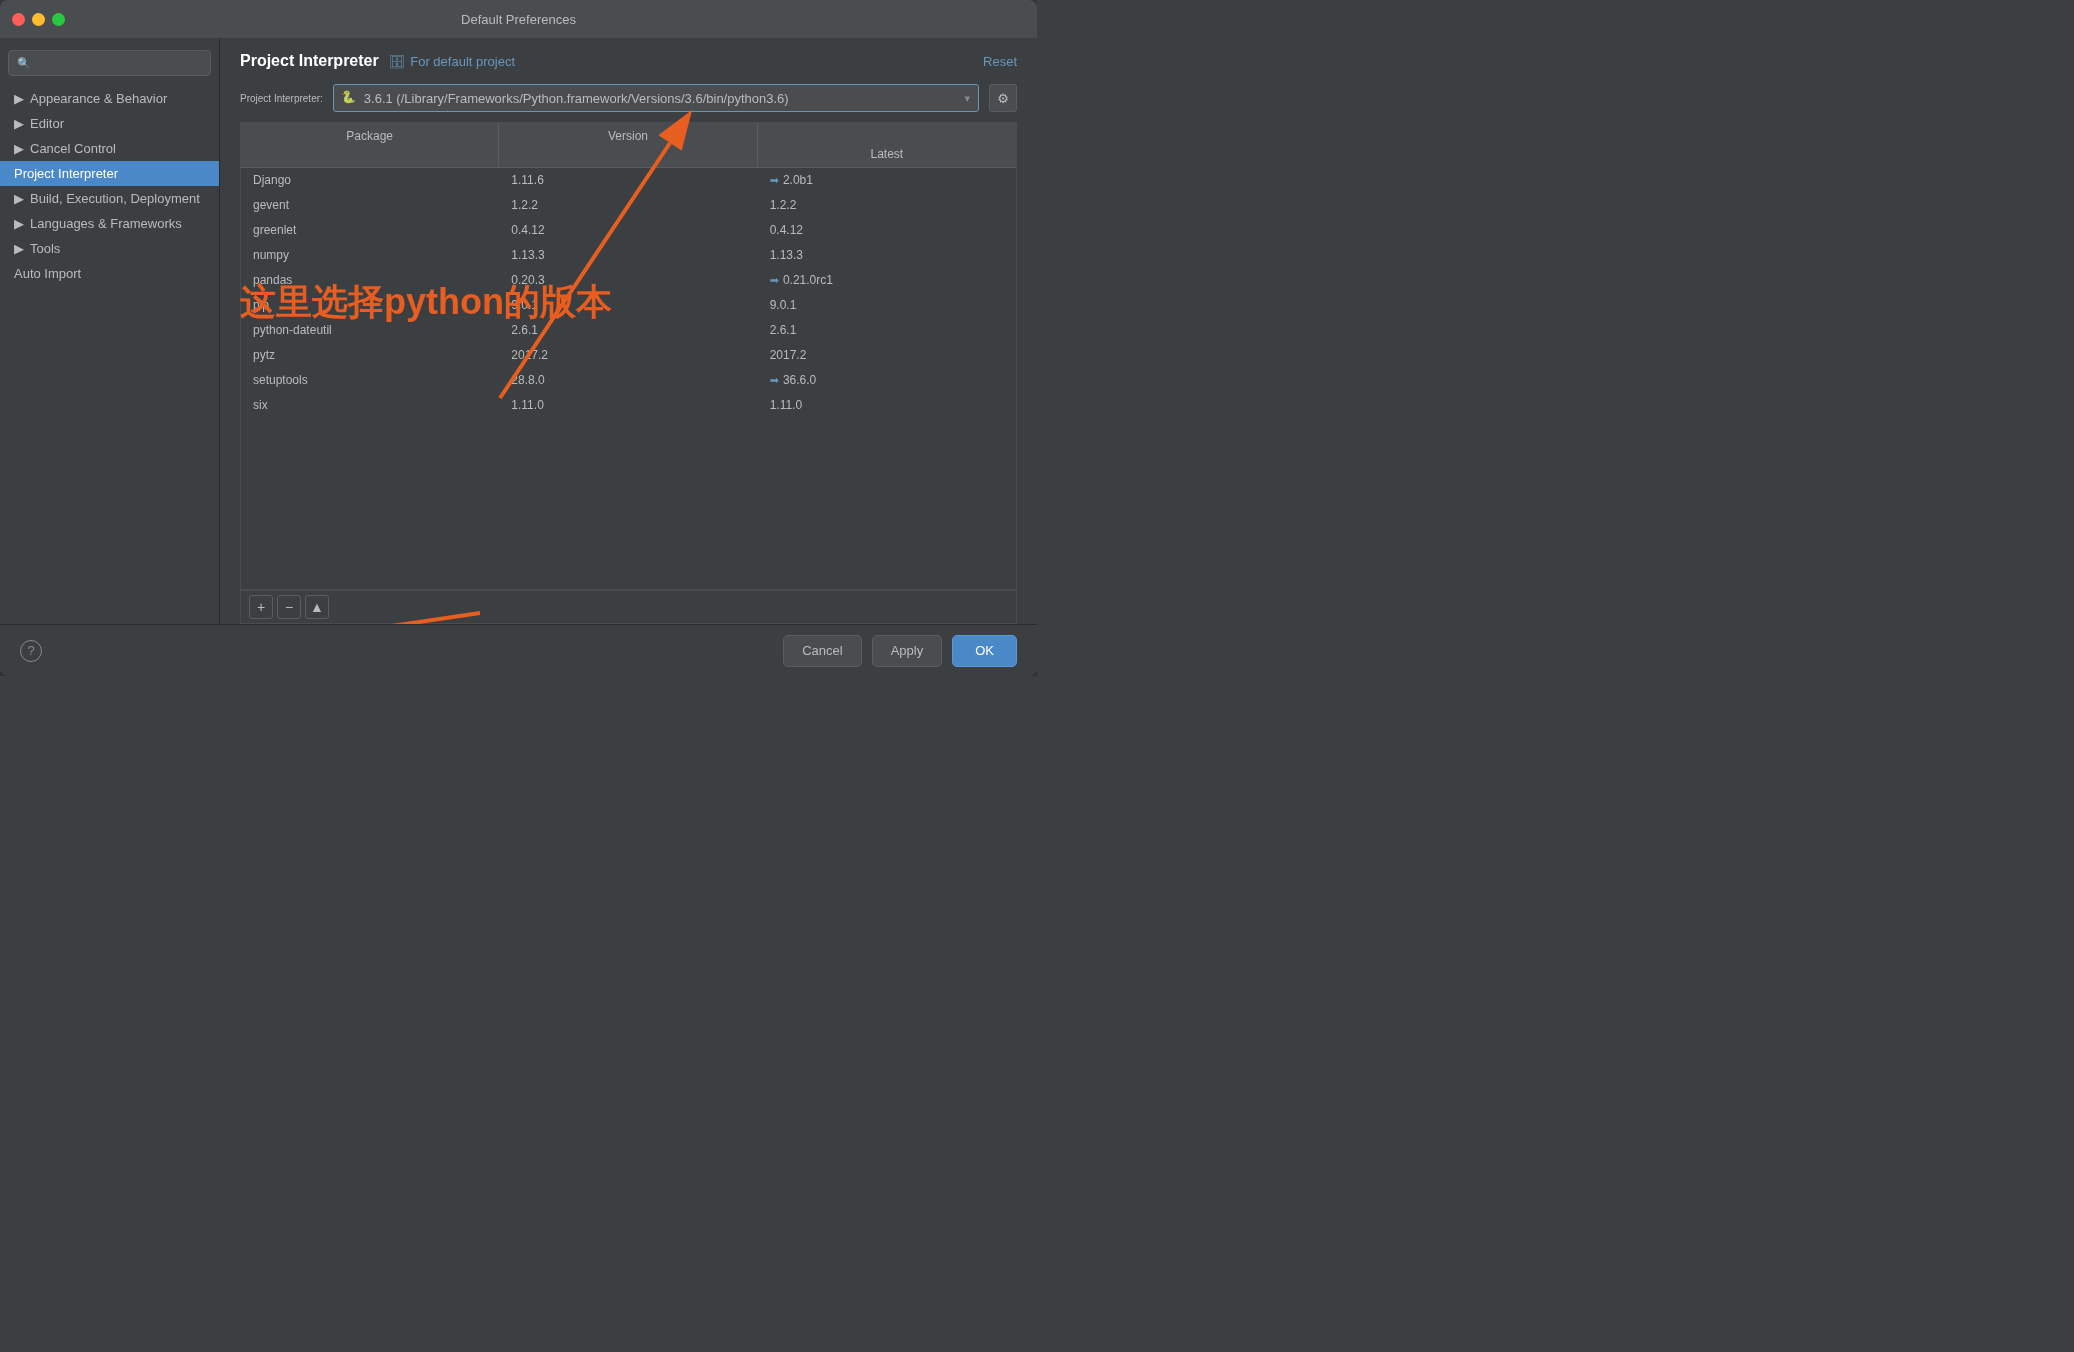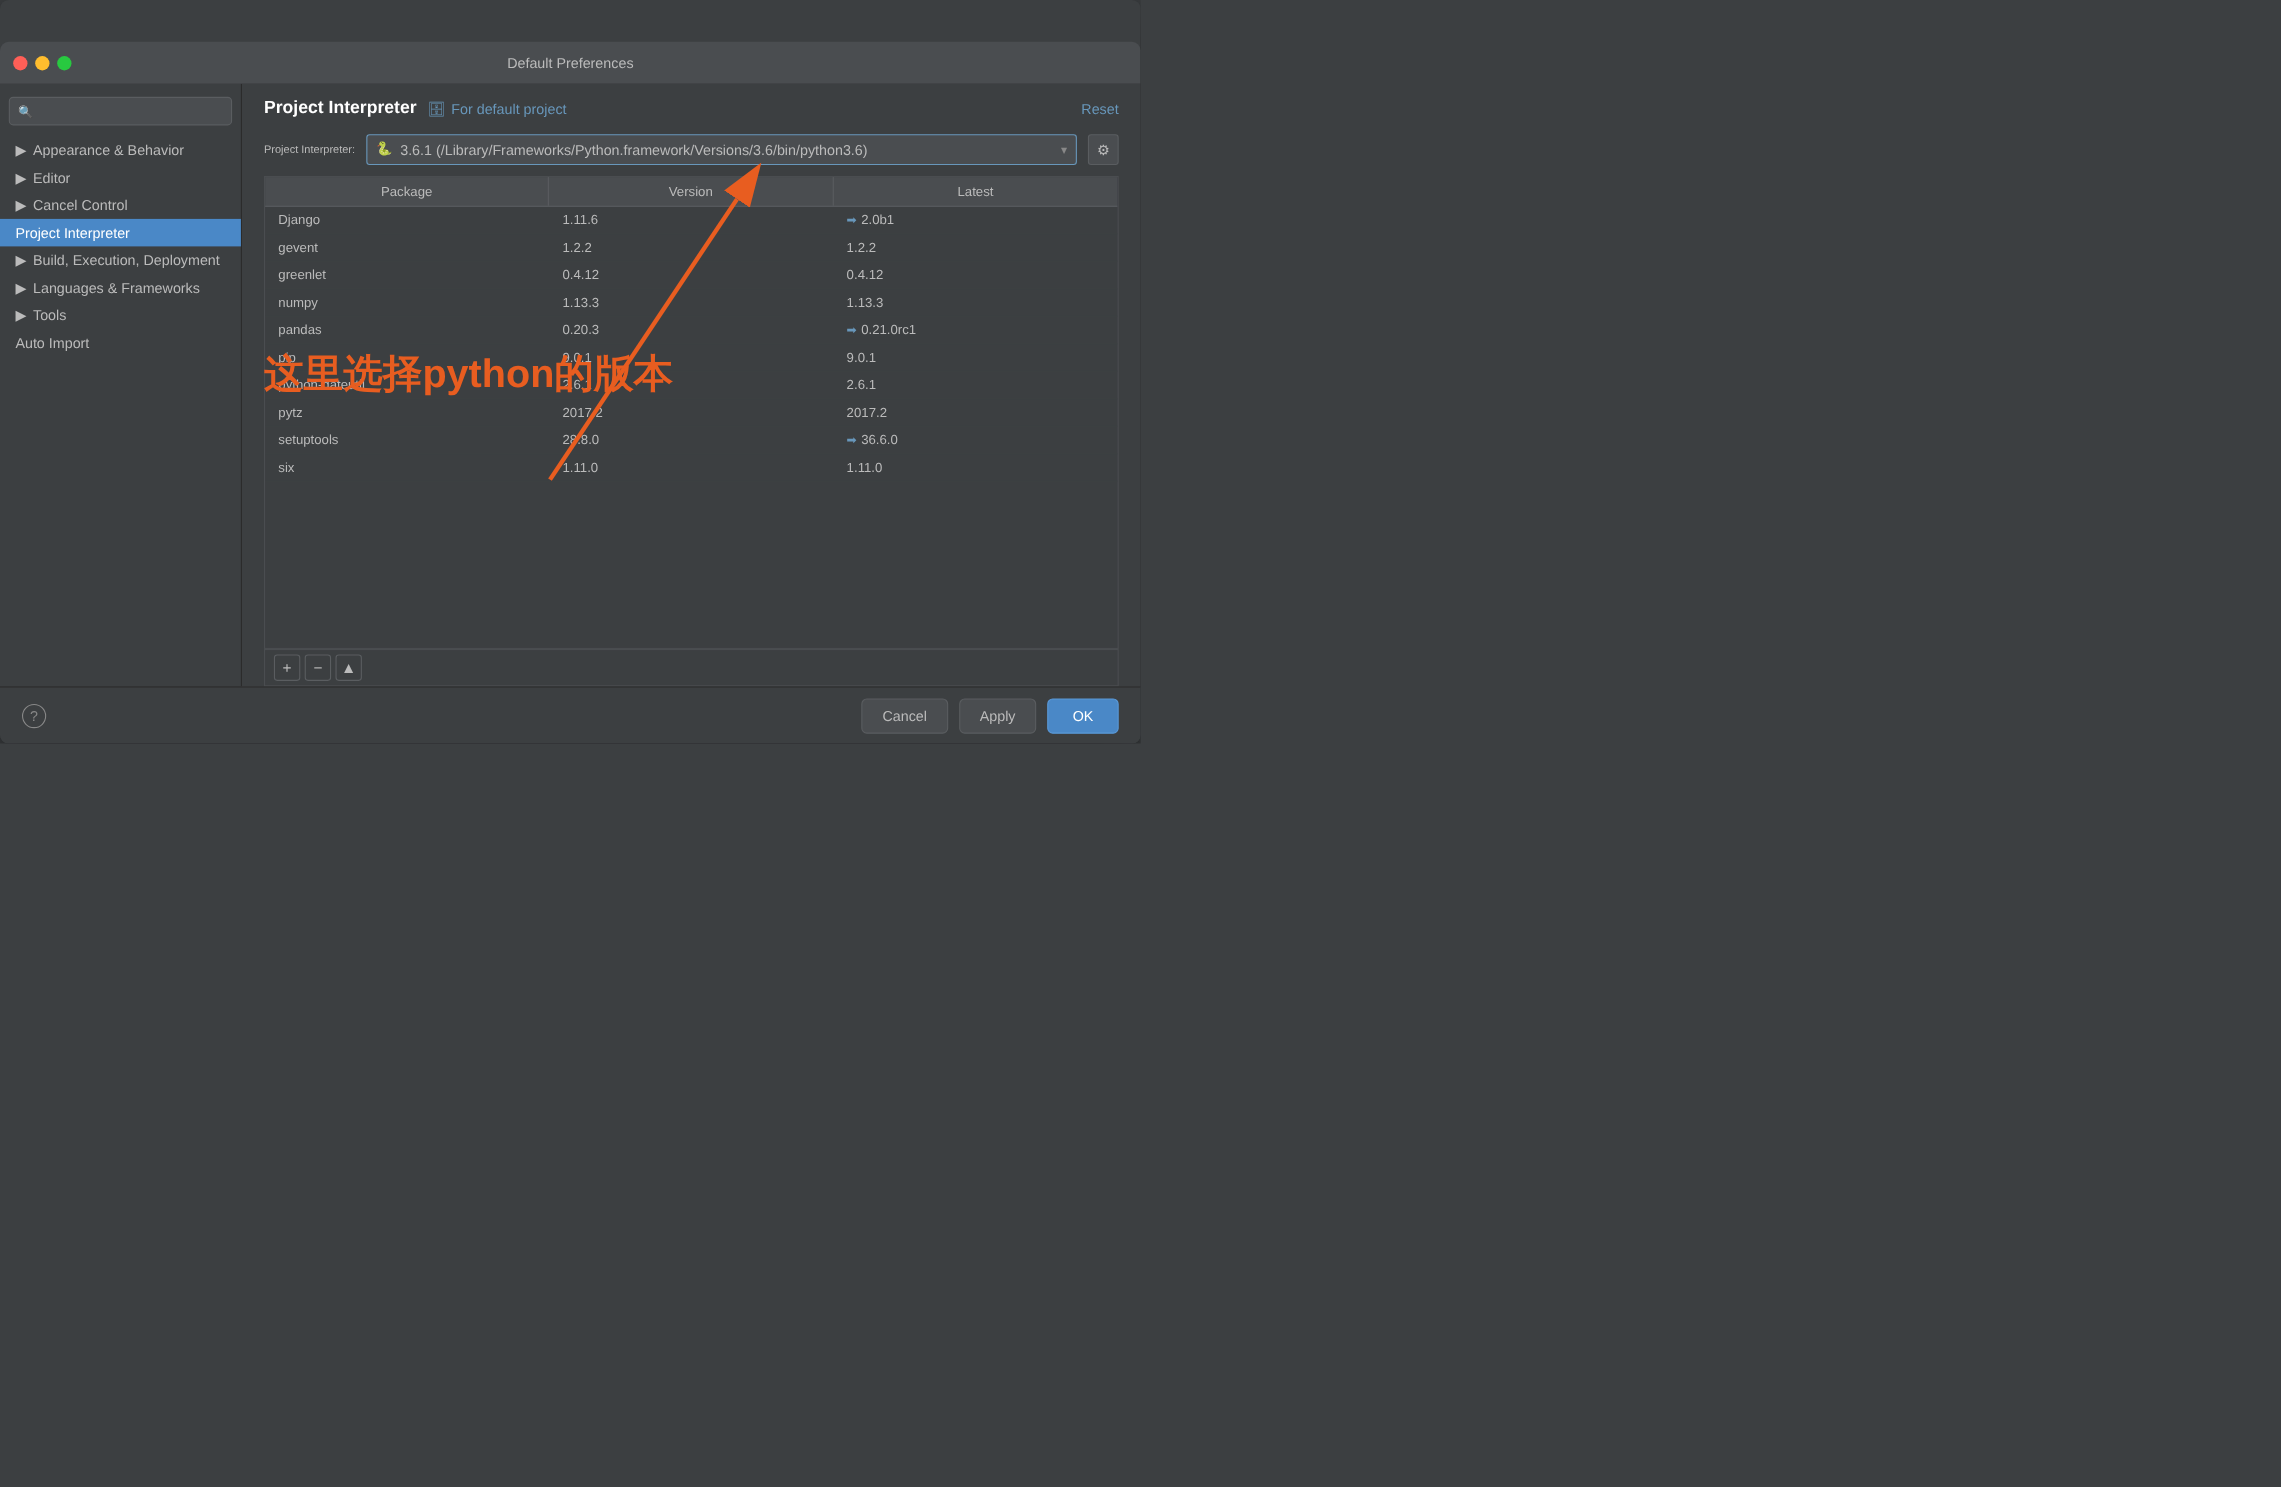--- a/index.html
+++ b/index.html
@@ -24,21 +24,20 @@
     }
     .title-bar {
       background: #4a4d50;
       height: 38px;
       display: flex;
       align-items: center;
       padding: 0 12px;
       flex-shrink: 0;
       border-radius: 8px 8px 0 0;
       position: relative;
-      margin-top: 38px;
     }
     .traffic-lights {
       display: flex;
       gap: 7px;
       align-items: center;
     }
     .traffic-light {
       width: 13px;
       height: 13px;
       border-radius: 50%;
@@ -209,21 +208,21 @@
       background: #4a4d50;
       border-bottom: 1px solid #5a5d60;
     }
     .table-header-cell {
       padding: 6px 12px;
       color: #bbbbbb;
       font-size: 12px;
       text-align: center;
       border-right: 1px solid #5a5d60;
     }
-    .table-header-cell:last-child { border-right: none; }
+    .table-header-cell:last-child { border-right: none; margin-top: 18px; }
     .table-body {
       overflow-y: auto;
       flex: 1;
     }
     .table-row {
       display: grid;
       grid-template-columns: 1fr 1fr 1fr;
       border-bottom: 1px solid #3e4143;
       cursor: pointer;
     }

